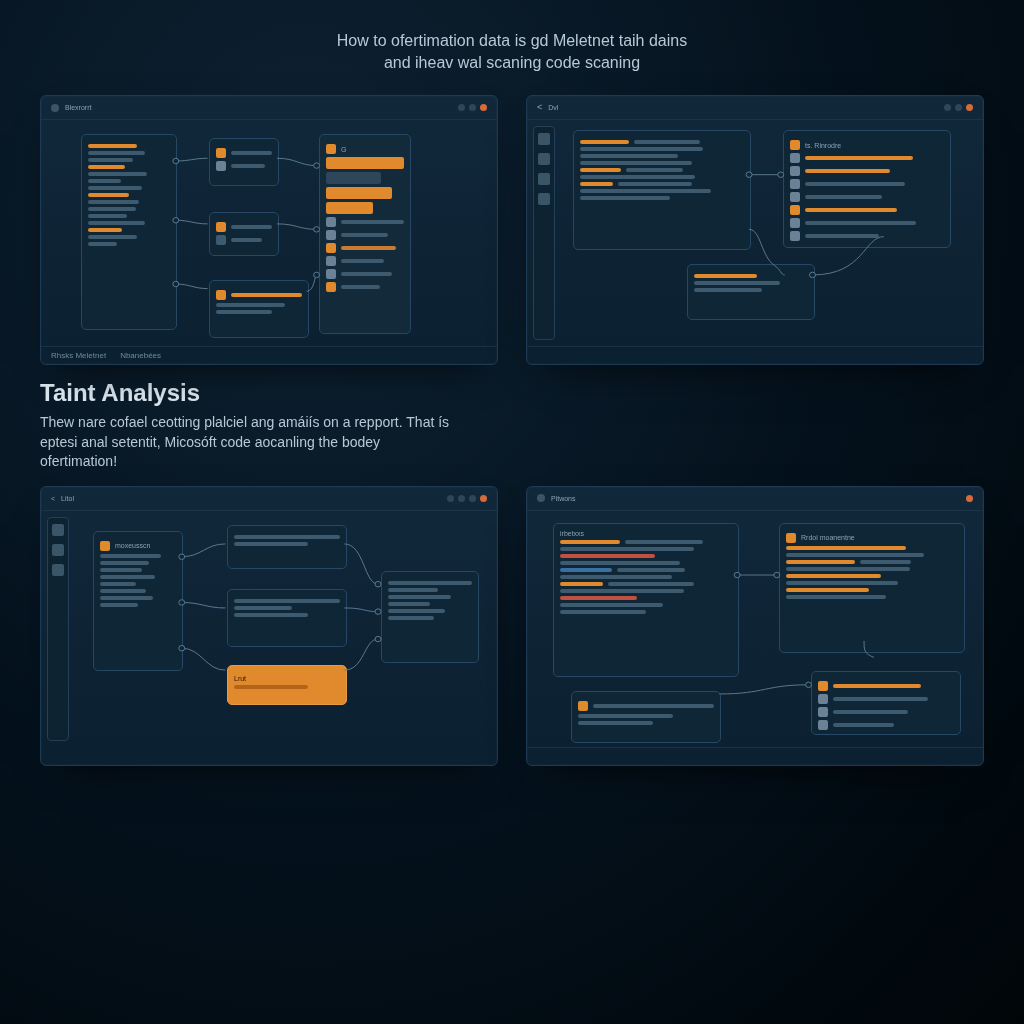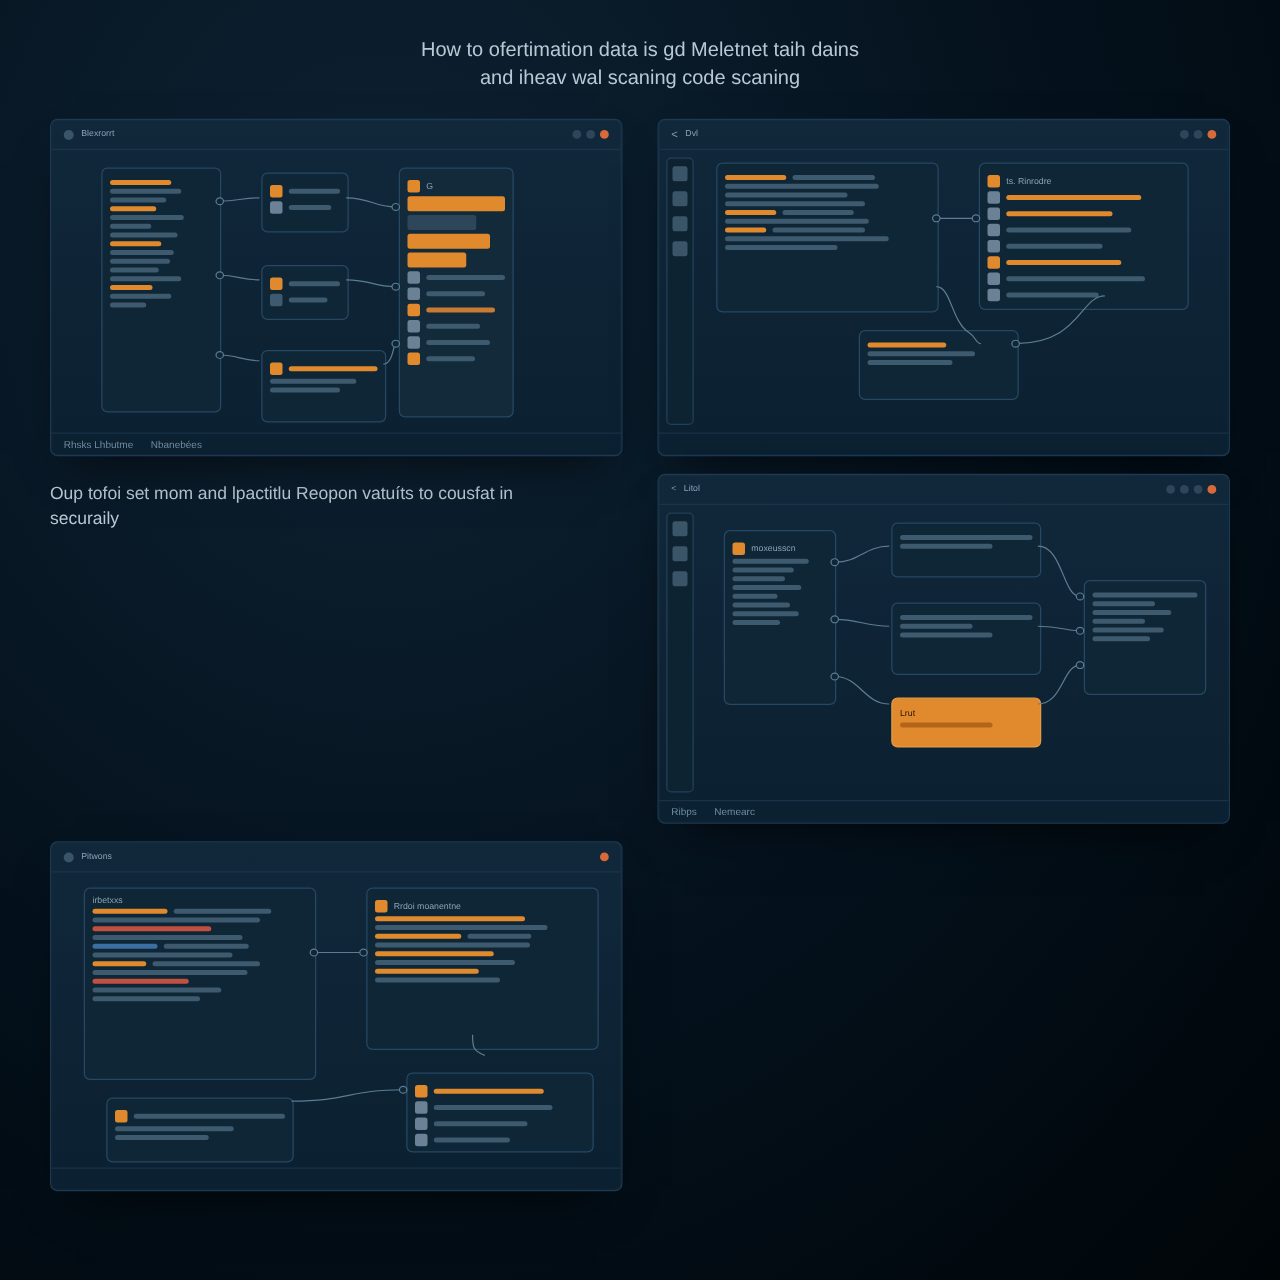--- a/index.html
+++ b/index.html
@@ -232,21 +232,21 @@
         <path d="M268 188 C276 188 276 170 278 170"></path>
         <circle cx="136" cy="45" r="3"></circle>
           <circle cx="136" cy="110" r="3"></circle>
           <circle cx="136" cy="180" r="3"></circle>
         <circle cx="278" cy="50" r="3"></circle>
           <circle cx="278" cy="120" r="3"></circle>
           <circle cx="278" cy="170" r="3"></circle>
       </svg>
     </div>
     <div class="statusbar">
-      <span>Rhsks Lhbutme</span>
+      <span>Rhsks Meletnet</span>
       <span>Nbanebées</span>
     </div>
   </div>
 
   <div class="panel">
     <div class="titlebar">
       <div class="tb-left">
         <span class="tiny" style="font-size:9px"> &lt; </span>
         <span class="tiny">Dvl</span>
       </div>
@@ -346,21 +346,24 @@
         <path d="M288 170 C340 170 340 128 360 128"></path>
         <circle cx="224" cy="60" r="3"></circle>
           <circle cx="256" cy="60" r="3"></circle>
         <circle cx="288" cy="170" r="3"></circle>
       </svg>
     </div>
     <div class="statusbar"></div>
   </div>
 
   <div class="section-text">
-    <p>Oup tofoi set mom and lpactitlu Reopon vatuíts to cousfat in securaily</p>
+    <h2>Taint Analysis</h2>
+    <p>Thew nare cofael ceotting plalciel ang amáiís on a repport. That ís eptesi anal setentit, Micosóft code aocanling the bodey ofertimation!</p>
+  </div>
+  <div class="section-text">
   </div>
 
   <div class="panel tall">
     <div class="titlebar">
       <div class="tb-left">
         <span class="tiny">&lt;</span>
         <span class="tiny">Litol</span>
       </div>
       <div class="tb-dots">
         <span></span>
@@ -460,24 +463,20 @@
         <path d="M306 106 C326 106 326 110 340 110"></path>
         <path d="M306 174 C326 174 326 140 340 140"></path>
         <circle cx="142" cy="50" r="3"></circle>
           <circle cx="142" cy="100" r="3"></circle>
           <circle cx="142" cy="150" r="3"></circle>
         <circle cx="340" cy="80" r="3"></circle>
           <circle cx="340" cy="110" r="3"></circle>
           <circle cx="340" cy="140" r="3"></circle>
       </svg>
     </div>
-    <div class="statusbar">
-      <span>Ribps</span>
-      <span>Nemearc</span>
-    </div>
   </div>
 
   <div class="panel tall">
     <div class="titlebar">
       <div class="tb-left">
         <span class="tb-dot"></span>
         <span class="tiny">Pitwons</span>
       </div>
       <div class="tb-dots">
         <span class="red"></span>

